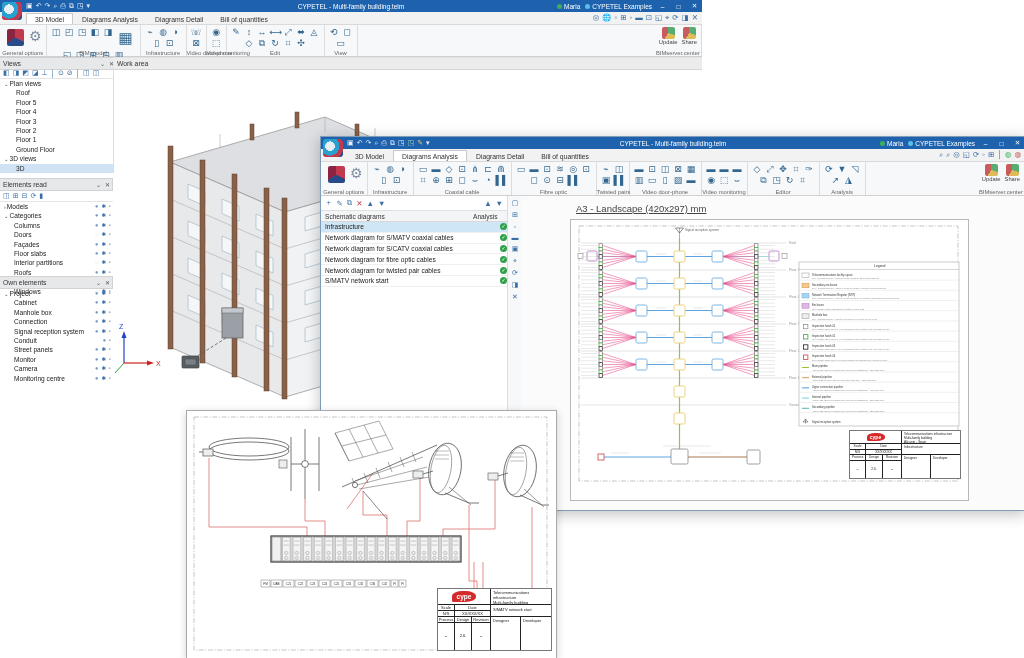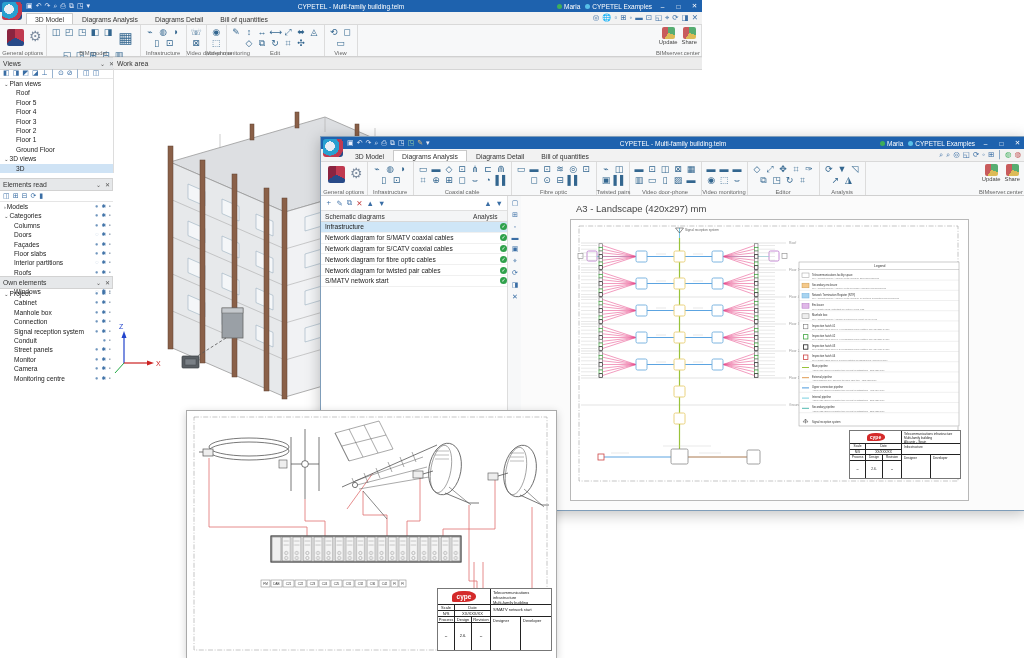--- a/index.html
+++ b/index.html
@@ -48,21 +48,21 @@
   .mini span{font-size:5.5px;line-height:9.4px;}
   .m-eye{color:#6f95bd;} .m-gear{color:#3a6ea5;} .m-lock{color:#9aa8b8;}
   
   .listtool{display:flex;align-items:center;gap:4px;padding:2px 4px;font-size:7.5px;color:#3a6ea5;border-bottom:1px solid #e0e0e0;}
   .listhead{display:flex;background:#f4f5f6;border-bottom:1px solid #d8d8d8;font-size:6.6px;color:#333;height:10px;align-items:center;}
   .lrow{display:flex;align-items:center;height:9.8px;font-size:6.6px;color:#222;border-bottom:1px solid #f0f0f0;}
   .lrow.sel{background:#cfe6f7;}
   .chk{width:7px;height:7px;border-radius:50%;background:#2fa14b;color:#fff;font-size:5px;line-height:7px;text-align:center;margin-left:24px;}
   .vstrip{position:absolute;display:flex;flex-direction:column;gap:4px;align-items:center;
           border-left:1px solid #ddd;color:#3a6ea5;font-size:7px;padding-top:3px;background:#f7f8f9;}
-  .sheet-title{position:absolute;font-size:9.5px;color:#444;}
+  .sheet-title{position:absolute;font-size:9.5px;color:#444;text-decoration:underline;}
   .tblock{position:absolute;background:#fff;border:1px solid #777;color:#222;}
   .tb-cell{position:absolute;border-color:#777;box-sizing:border-box;overflow:hidden;}
   .cypelogo{display:inline-block;background:#d42a2a;color:#fff;border-radius:45% 45% 45% 8%;
             font-weight:bold;text-align:center;}
 </style>
 </head>
 <body>
 
 <div class="win" style="left:0;top:0;width:702px;height:438px;">
   <div class="applogo"></div>

